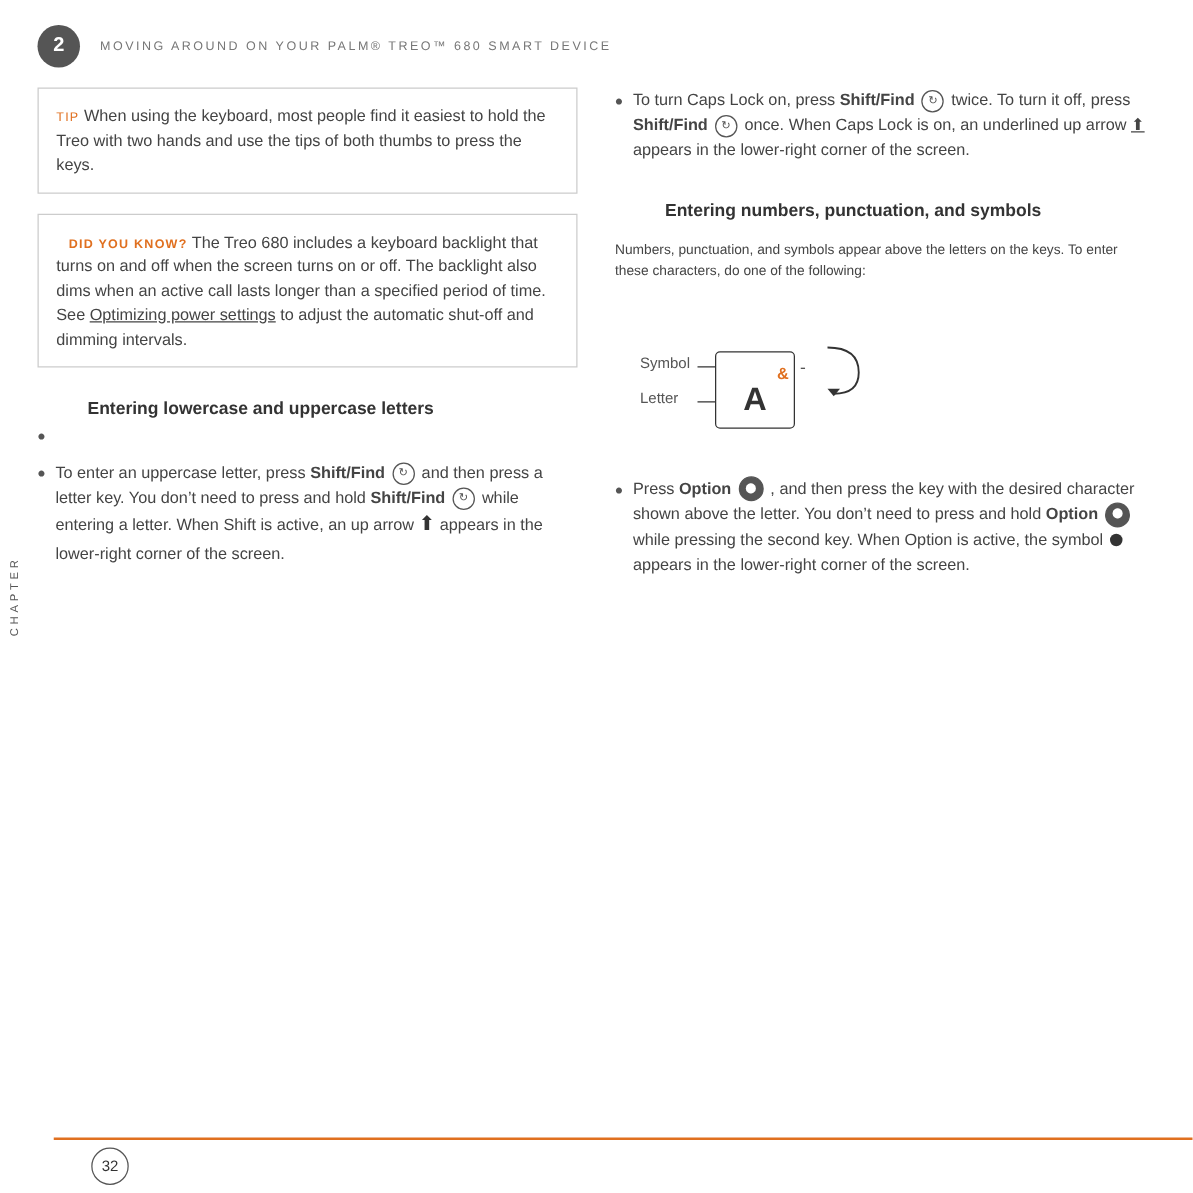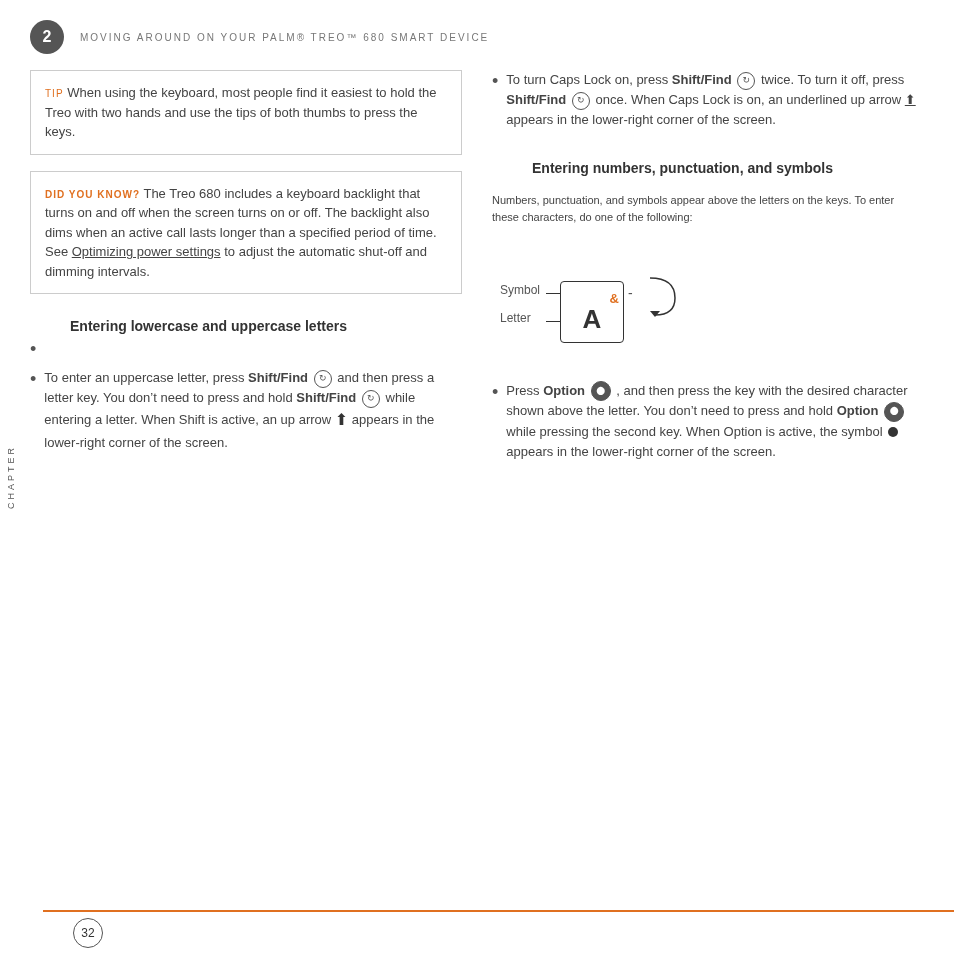--- a/index.html
+++ b/index.html
@@ -121,20 +121,21 @@
       line-height: 1.5;
       color: #444;
     }
 
     .did-you-know-label {
       font-size: 10px;
       font-weight: bold;
       letter-spacing: 1px;
       text-transform: uppercase;
       color: #e07020;
+      margin-left: 10px;
     }
 
     .link-text {
       text-decoration: underline;
       color: #444;
     }
 
     
     .section-heading {
       font-size: 14px;
@@ -190,21 +191,21 @@
 
     .up-arrow {
       display: inline-block;
       font-size: 16px;
       vertical-align: middle;
       color: #333;
     }
 
     
     .key-diagram {
-      margin: 12px 0 16px 8px;
+      margin: 12px 0 16px 20px;
       position: relative;
       width: 180px;
       height: 80px;
     }
 
     .key-box {
       position: absolute;
       width: 64px;
       height: 62px;
       border: 1.5px solid #333;

